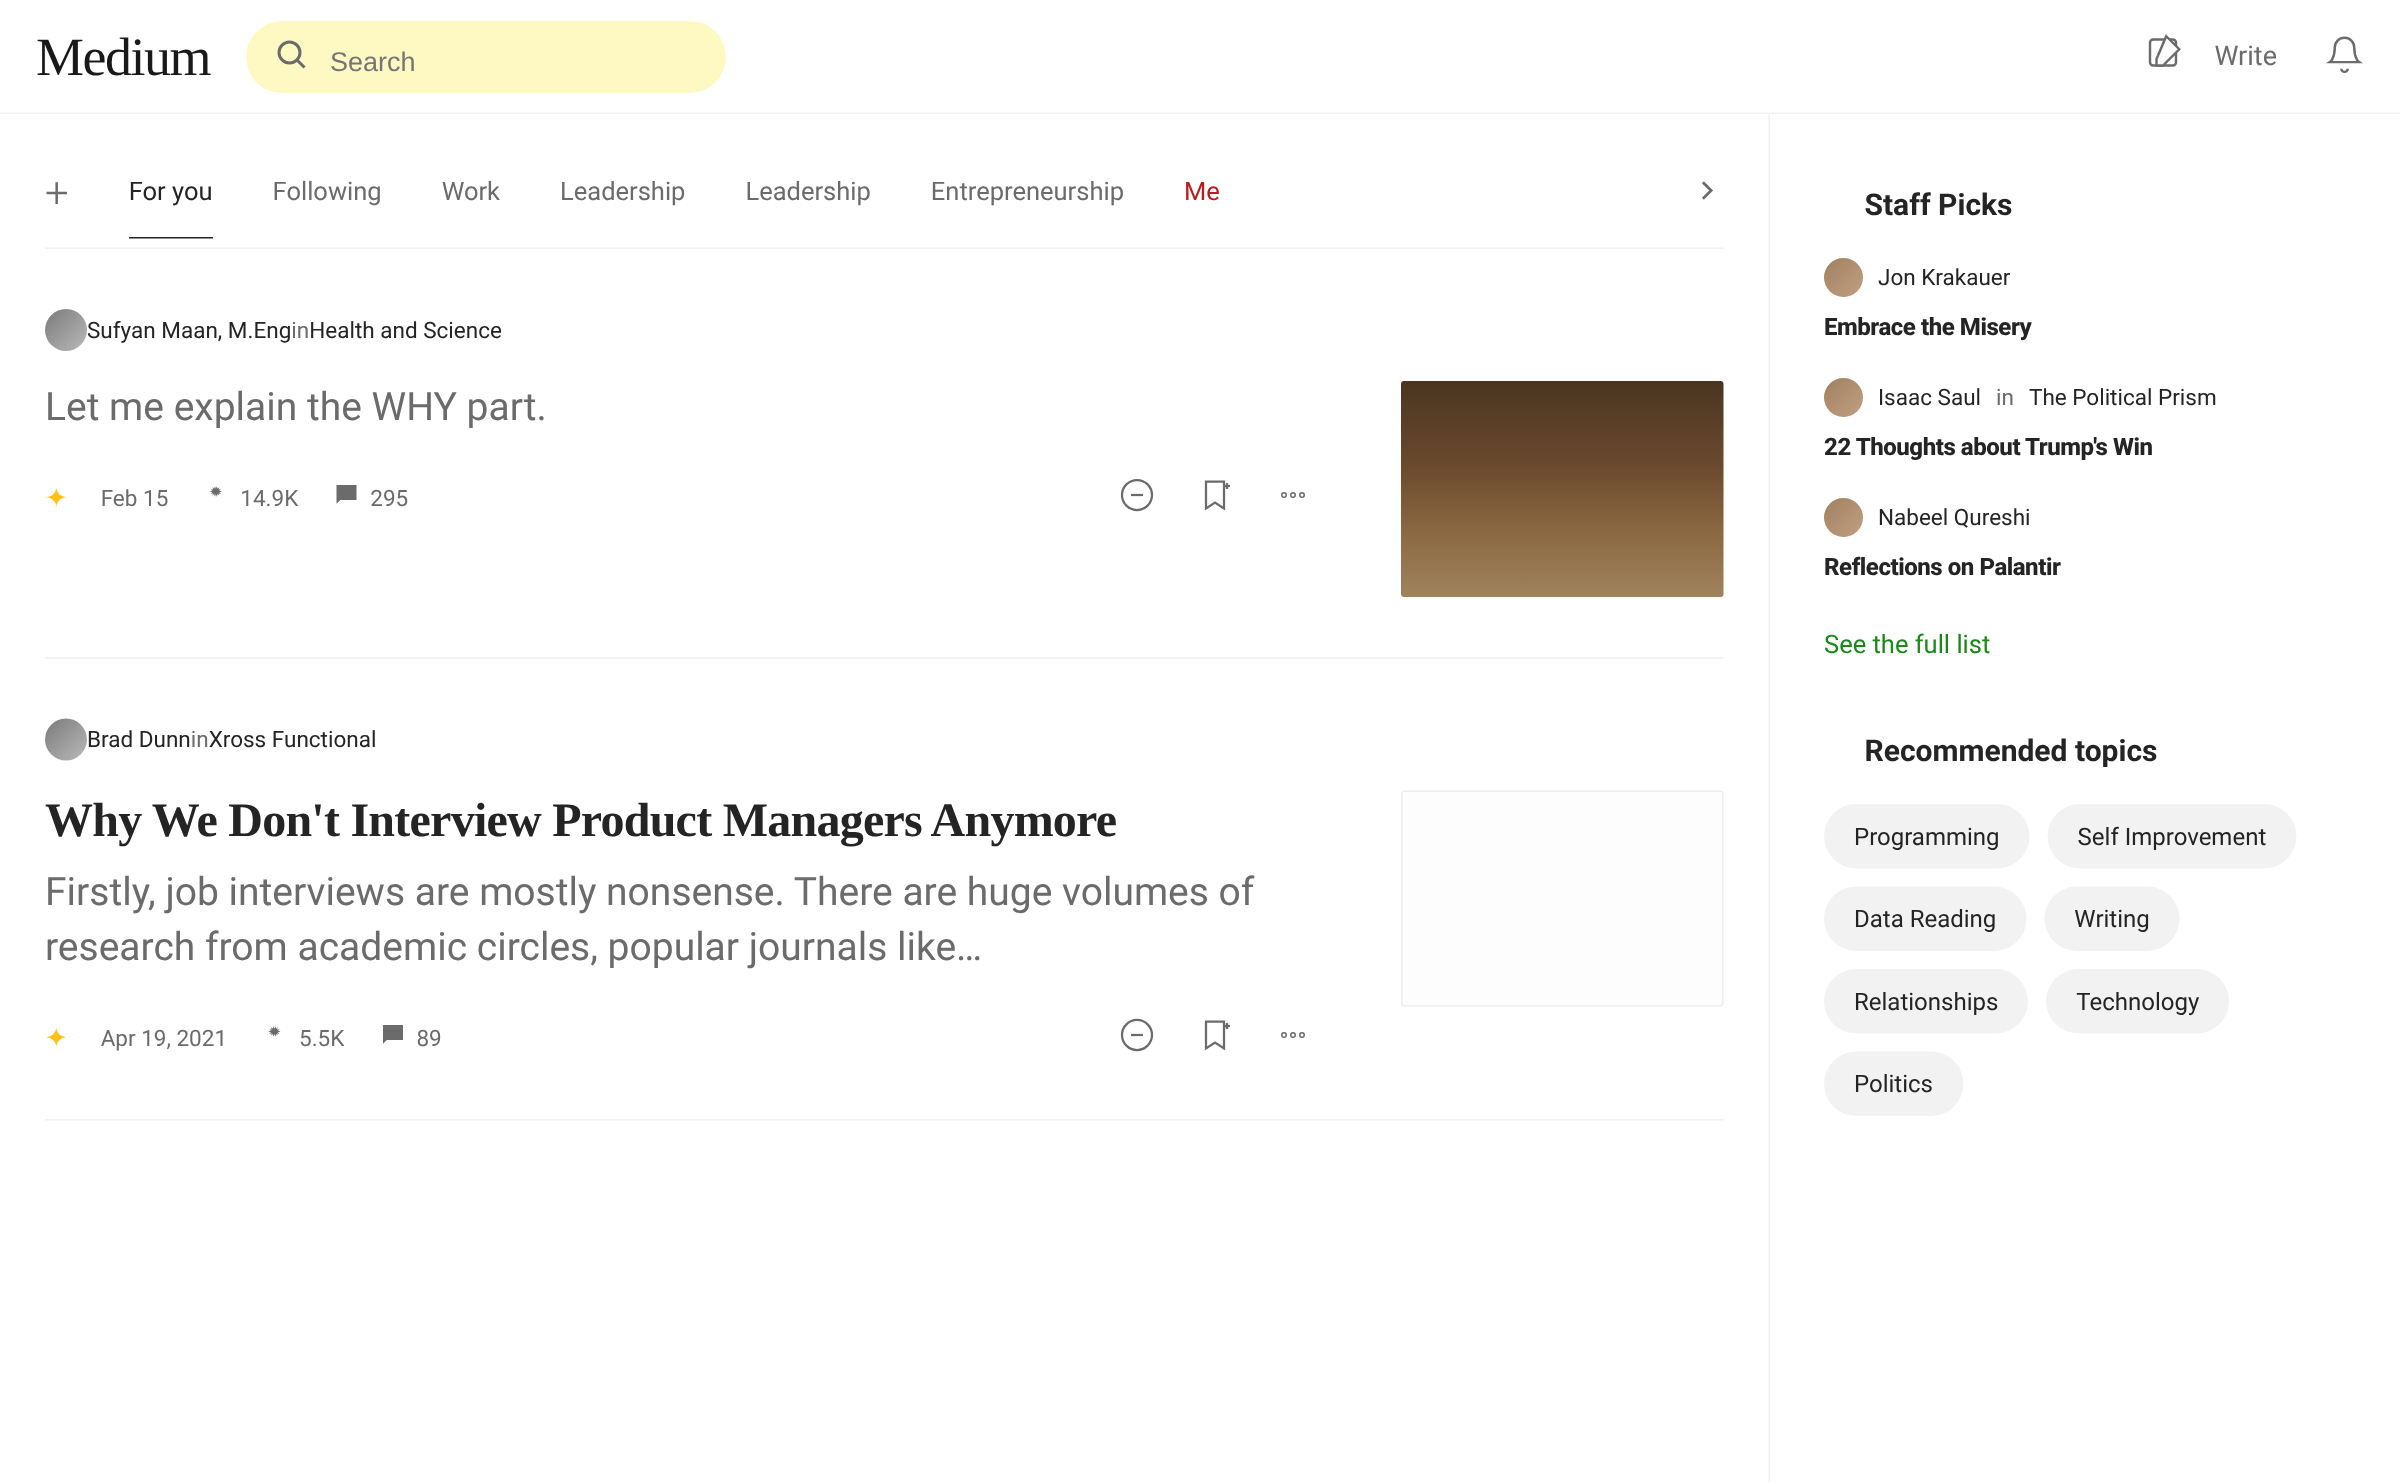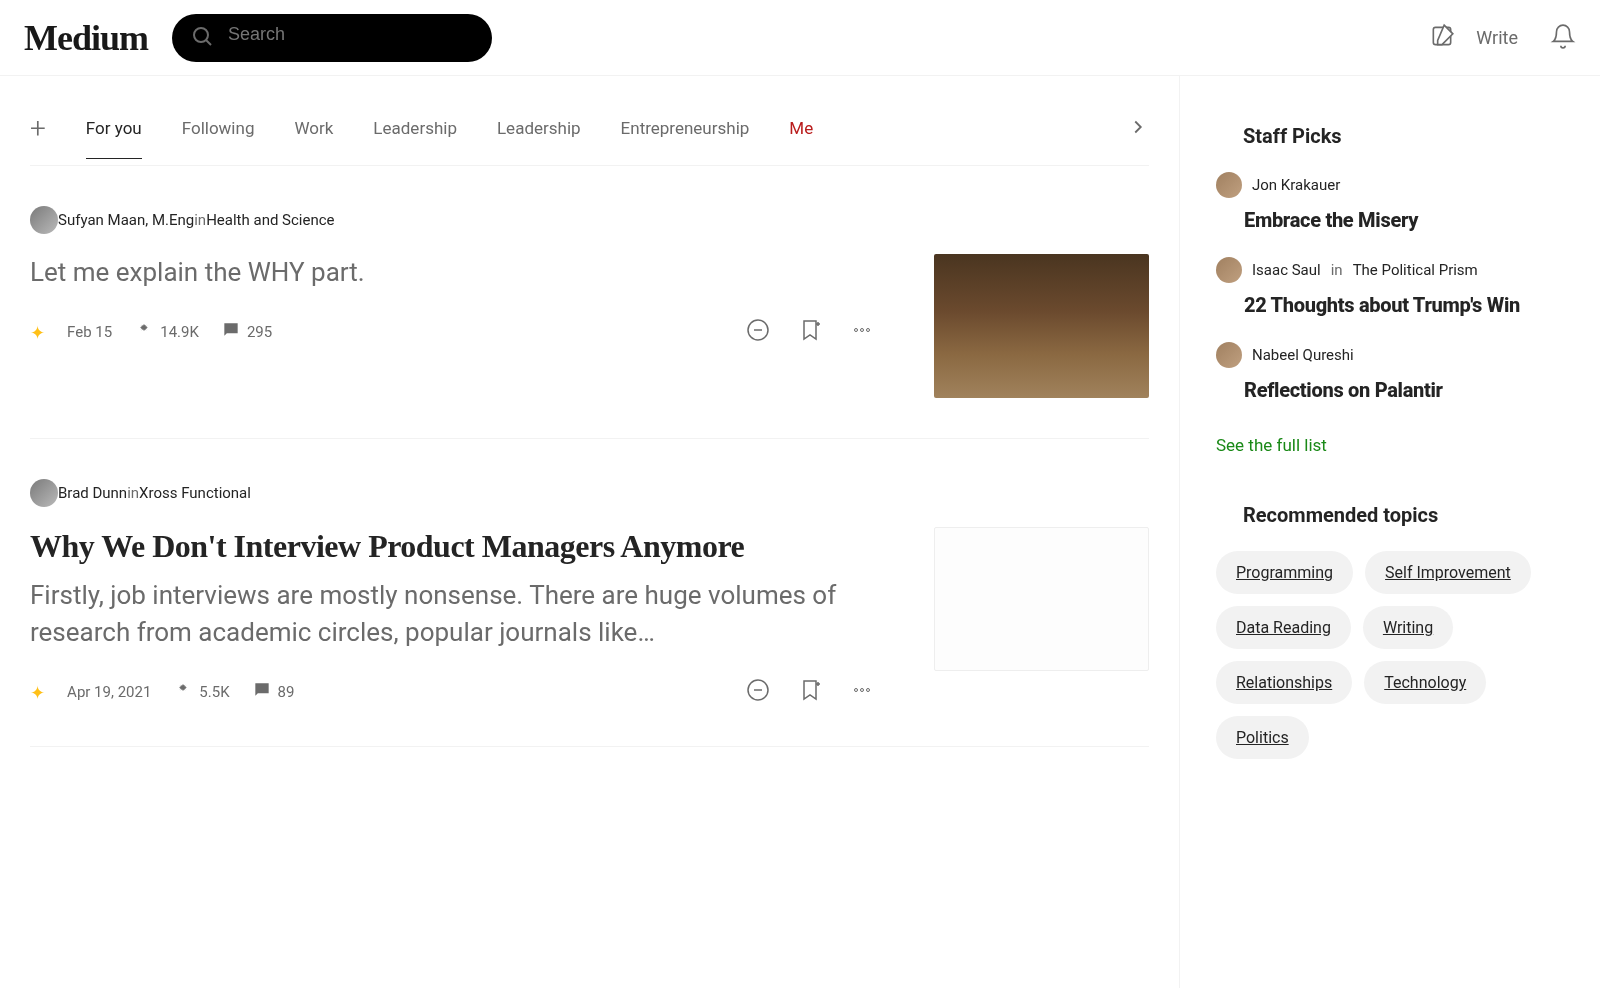--- a/index.html
+++ b/index.html
@@ -13,30 +13,30 @@
     }
     .header {
       display: flex;
       align-items: center;
       padding: 12px 24px;
       border-bottom: 1px solid #f2f2f2;
       height: 76px;
     }
     .logo {
       font-family: Georgia, 'Times New Roman', serif;
-      font-weight: bold;
+      font-weight: normal;
       font-size: 36px;
       letter-spacing: -1px;
       color: #191919;
       margin-right: 24px;
     }
     .search-wrap {
       display: flex;
-      align-items: flex-start;
-      background: #000000;
+      align-items: flex-end;
+      background: #fef9c3;
       border-radius: 24px;
       padding: 10px 18px;
       width: 320px;
       gap: 14px;
     }
     .search-icon svg { width: 24px; height: 24px; stroke: #6b6b6b; }
     .search-input {
       border: none;
       background: transparent;
       font-size: 18px;
@@ -215,25 +215,24 @@
       margin-bottom: 10px;
     }
     .pick-avatar {
       width: 26px;
       height: 26px;
       border-radius: 50%;
       background: linear-gradient(135deg, #a08060, #c0a080);
     }
     .pick-byline .in-word { color: #6b6b6b; }
     .pick-title {
-      font-size: 20px;
+      font-size: 16px;
       font-weight: 800;
       letter-spacing: -0.3px;
       line-height: 1.25;
-      margin-left: 28px;
     }
     .see-full {
       color: #1a8917;
       font-size: 17px;
       cursor: pointer;
       margin-top: 8px;
       margin-bottom: 48px;
       display: inline-block;
     }
     .topics-wrap {
@@ -241,21 +240,20 @@
       flex-wrap: wrap;
       gap: 12px;
     }
     .topic-pill {
       background: #f2f2f2;
       border-radius: 24px;
       padding: 12px 20px;
       font-size: 16px;
       color: #242424;
       cursor: pointer;
-      text-decoration: underline;
     }
   </style>
 </head>
 <body>
 
 <div class="header">
   <div class="logo">Medium</div>
   <div class="search-wrap">
     <span class="search-icon">
       <svg viewBox="0 0 24 24" fill="none" stroke-width="2">

